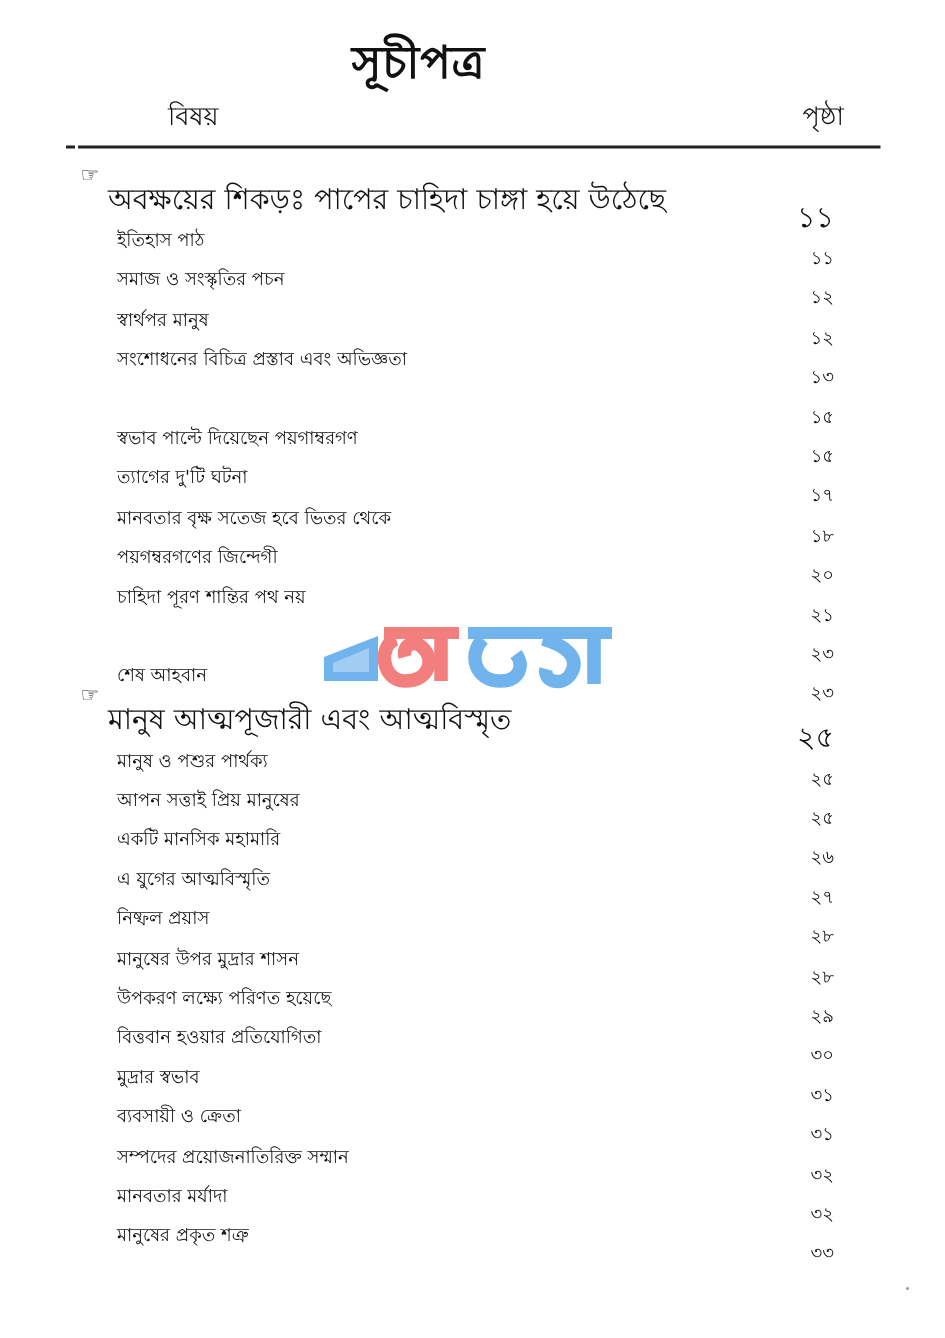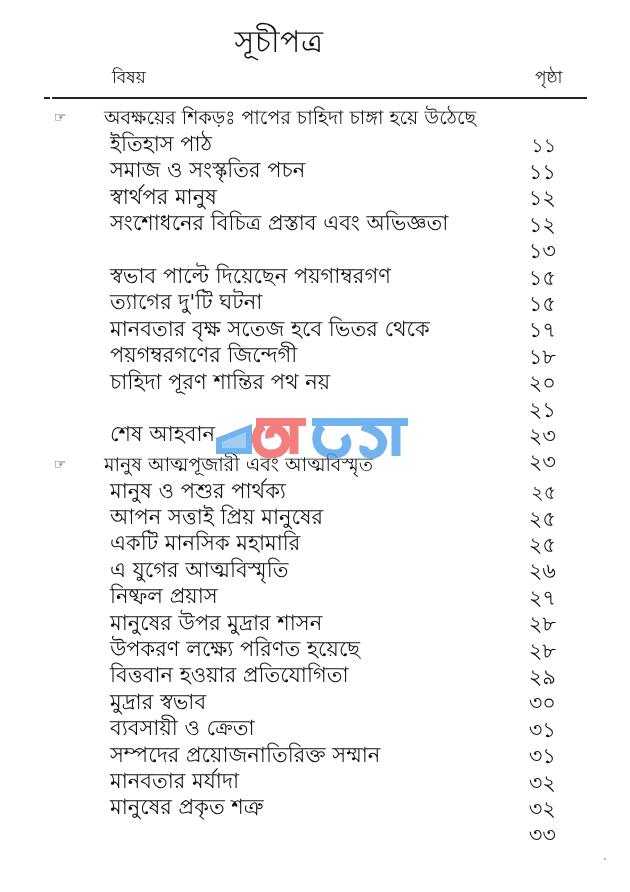--- a/index.html
+++ b/index.html
@@ -21,21 +21,21 @@
       width: 630px;
       height: 892px;
     }
     .title {
       position: absolute;
       top: 18px;
       left: 0;
       width: 558px;
       text-align: center;
       font-size: 30px;
-      font-weight: normal;
+      font-weight: bold;
       letter-spacing: 0.5px;
     }
     .col-header {
       position: absolute;
       top: 64px;
       font-size: 17px;
     }
     .col-header.topic { left: 112px; }
     .col-header.page-no { left: 535px; }
     .rule {
@@ -57,43 +57,42 @@
     .toc {
       position: absolute;
       top: 104px;
       left: 0;
       width: 630px;
     }
     .row {
       position: relative;
       height: 26.4px;
       line-height: 26px;
-      font-size: 21px;
+      font-size: 12px;
       white-space: nowrap;
     }
     .row.section {
       font-size: 19px;
       height: 27px;
     }
     .row.section.gap {
       margin-top: 3px;
     }
     .row .pointer {
       position: absolute;
       left: 48px;
       top: 0;
       font-size: 14px;
       width: 24px;
       text-align: center;
     }
     .row .label {
       position: absolute;
       left: 78px;
-      top: 0;
-      margin-left: 32px;
+      top: 16px;
     }
     .row.section .label {
       left: 72px;
     }
     .row .num {
       position: absolute;
       right: 74px;
       top: 0;
       text-align: right;
       min-width: 30px;

